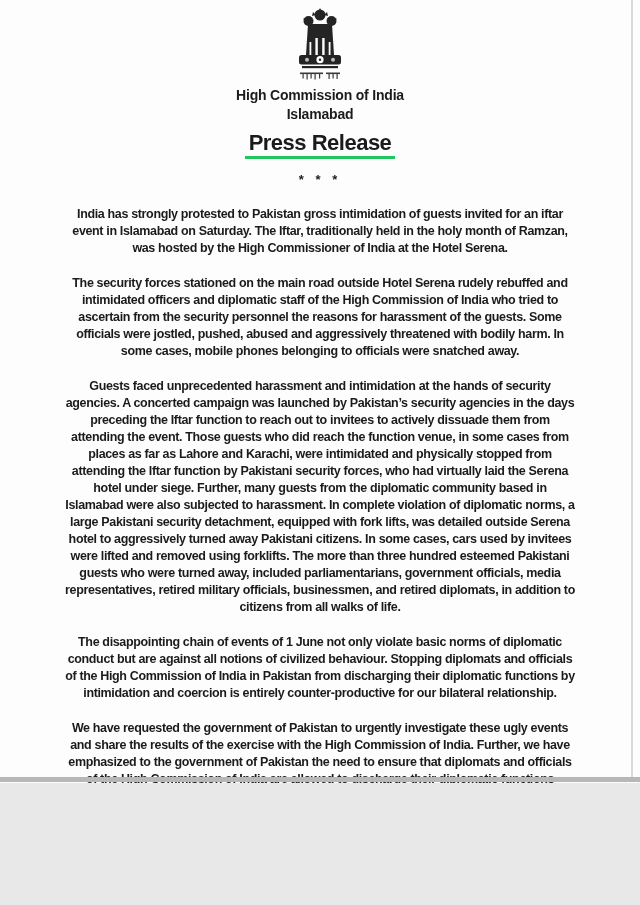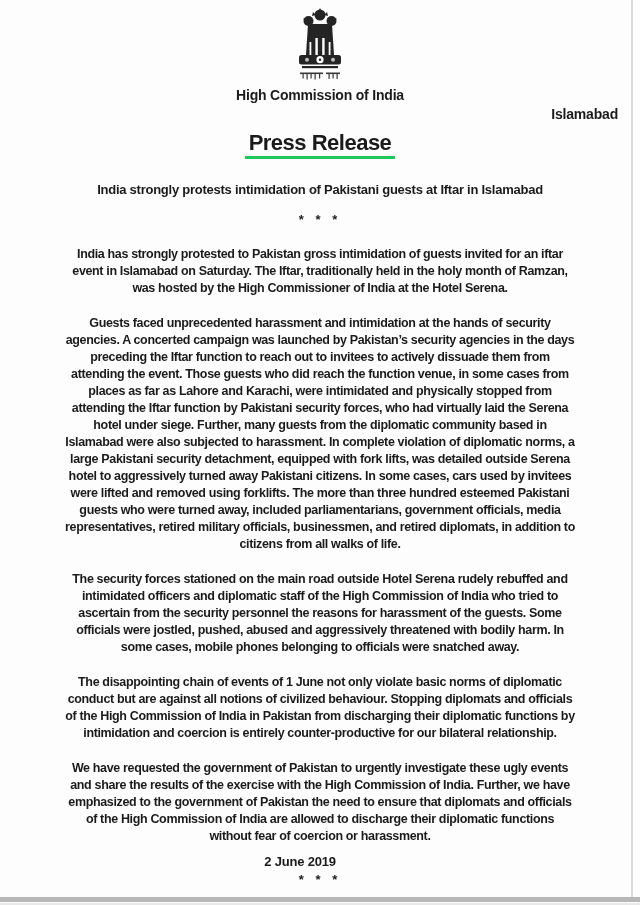--- a/index.html
+++ b/index.html
@@ -1,18 +1,18 @@
 <!DOCTYPE html>
 <html><head>
 <meta charset="utf-8">
 <style>
   html,body{margin:0;padding:0;background:#e8e8e8;}
   .page{
     position:relative;
-    width:640px;height:903px;
+    width:640px;height:783px;
     margin:0;
     background:#fdfdfd;
     font-family:"Liberation Sans", sans-serif;
     color:#1b1b1b;
     overflow:hidden;
     box-sizing:border-box;
   }
   .scan-edge-right{
     position:absolute;top:0;bottom:6px;right:7px;width:2px;
     background:#d8d8d8;
@@ -28,21 +28,20 @@
   }
   .emblem-wrap{margin:0 auto;width:56px;height:76px;}
   .org-name{
     margin-top:4px;
     font-size:14px;font-weight:700;line-height:19px;
     letter-spacing:-0.2px;
   }
   .org-city{
     font-size:14px;font-weight:700;line-height:19px;
     letter-spacing:-0.2px;
-    text-align:right;
   }
   .doc-title{
     display:inline-block;
     margin-top:7px;
     font-size:22px;font-weight:700;line-height:24px;
     letter-spacing:-0.5px;
     border-bottom:3px solid #22c55e;
     padding:0 4px 1px 4px;
   }
   .headline{
@@ -121,46 +120,45 @@
       </svg>
     </div>
 
     <div class="org-name">High Commission of India</div>
     <div class="org-city">Islamabad</div>
 
     <div>
       <div class="doc-title">Press Release</div>
     </div>
 
-    <div class="headline">India strongly protests intimidation of Pakistani guests at Iftar in Islamabad</div>
 
     <div class="separator">* * *</div>
 
     <p class="para">India has strongly protested to Pakistan gross intimidation of guests invited for an iftar
 event in Islamabad on Saturday. The Iftar, traditionally held in the holy month of Ramzan,
 was hosted by the High Commissioner of India at the Hotel Serena.</p>
+    <p class="para">The security forces stationed on the main road outside Hotel Serena rudely rebuffed and
+intimidated officers and diplomatic staff of the High Commission of India who tried to
+ascertain from the security personnel the reasons for harassment of the guests. Some
+officials were jostled, pushed, abused and aggressively threatened with bodily harm. In
+some cases, mobile phones belonging to officials were snatched away.</p>
     <p class="para">Guests faced unprecedented harassment and intimidation at the hands of security
 agencies. A concerted campaign was launched by Pakistan’s security agencies in the days
 preceding the Iftar function to reach out to invitees to actively dissuade them from
 attending the event. Those guests who did reach the function venue, in some cases from
 places as far as Lahore and Karachi, were intimidated and physically stopped from
 attending the Iftar function by Pakistani security forces, who had virtually laid the Serena
 hotel under siege. Further, many guests from the diplomatic community based in
 Islamabad were also subjected to harassment. In complete violation of diplomatic norms, a
 large Pakistani security detachment, equipped with fork lifts, was detailed outside Serena
 hotel to aggressively turned away Pakistani citizens. In some cases, cars used by invitees
 were lifted and removed using forklifts. The more than three hundred esteemed Pakistani
 guests who were turned away, included parliamentarians, government officials, media
 representatives, retired military officials, businessmen, and retired diplomats, in addition to
 citizens from all walks of life.</p>
-    <p class="para">The security forces stationed on the main road outside Hotel Serena rudely rebuffed and
-intimidated officers and diplomatic staff of the High Commission of India who tried to
-ascertain from the security personnel the reasons for harassment of the guests. Some
-officials were jostled, pushed, abused and aggressively threatened with bodily harm. In
-some cases, mobile phones belonging to officials were snatched away.</p>
     <p class="para">The disappointing chain of events of 1 June not only violate basic norms of diplomatic
 conduct but are against all notions of civilized behaviour. Stopping diplomats and officials
 of the High Commission of India in Pakistan from discharging their diplomatic functions by
 intimidation and coercion is entirely counter-productive for our bilateral relationship.</p>
     <p class="para">We have requested the government of Pakistan to urgently investigate these ugly events
 and share the results of the exercise with the High Commission of India. Further, we have
 emphasized to the government of Pakistan the need to ensure that diplomats and officials
 of the High Commission of India are allowed to discharge their diplomatic functions
 without fear of coercion or harassment.</p>
 

